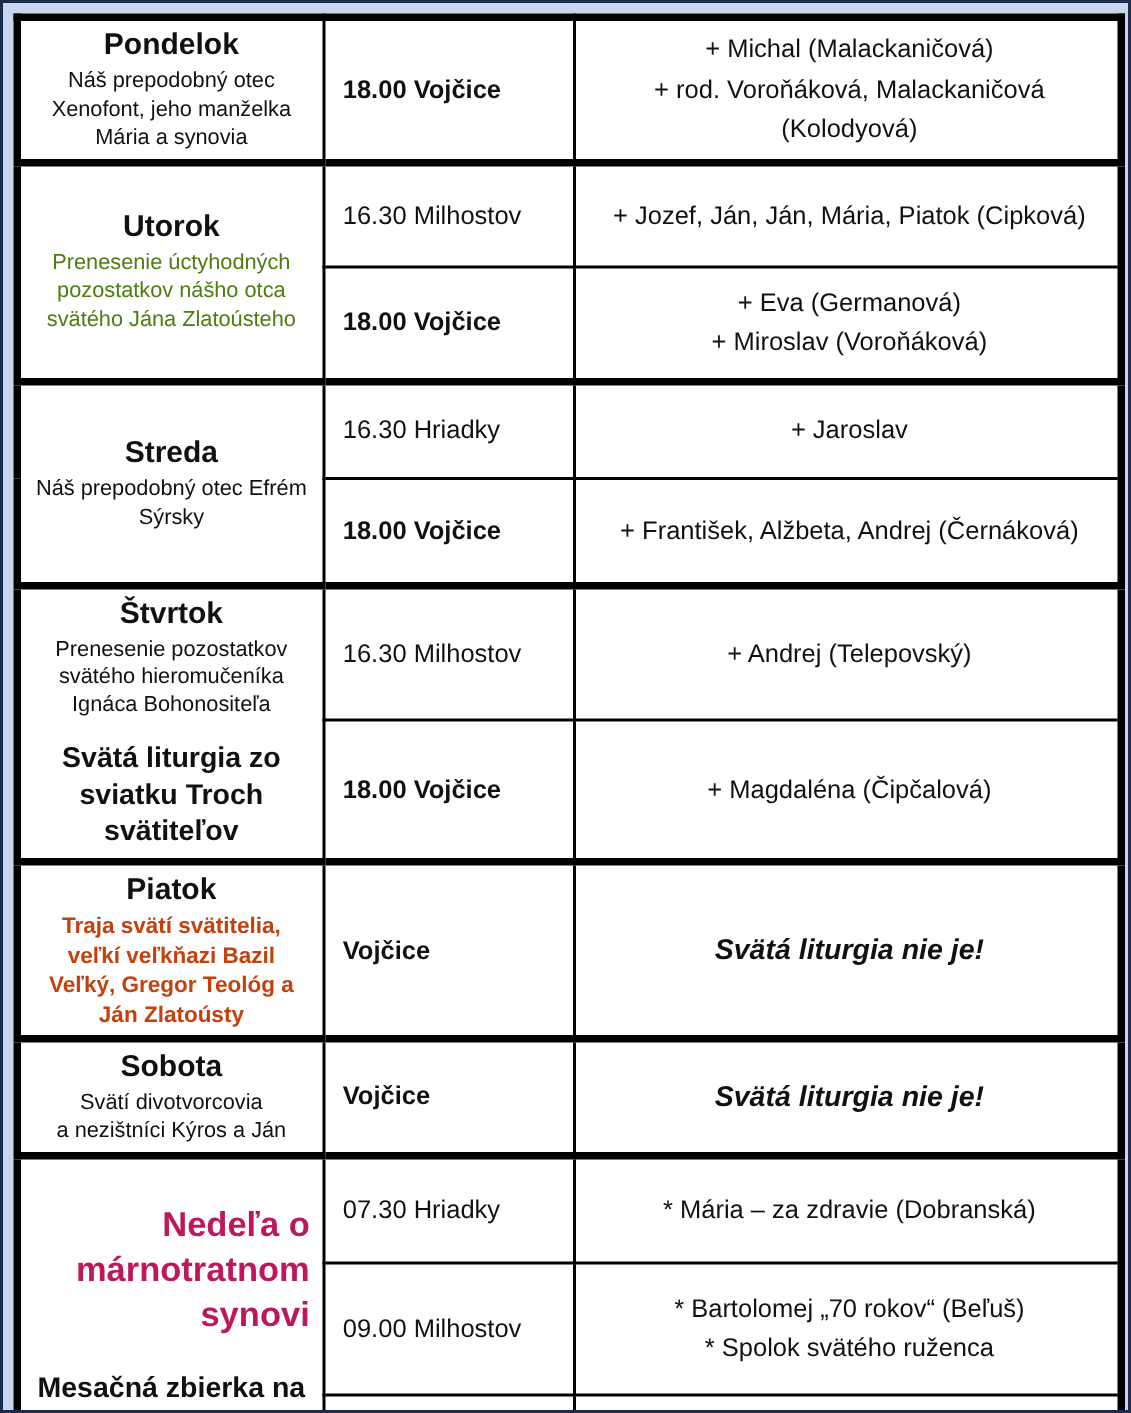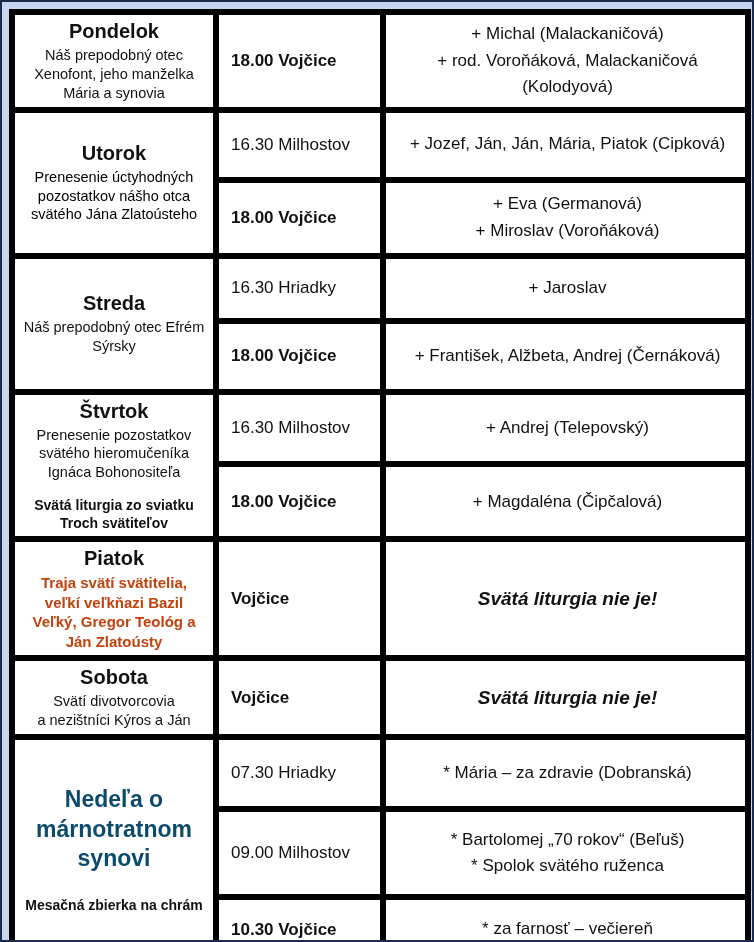--- a/index.html
+++ b/index.html
@@ -15,48 +15,49 @@
     border-collapse: collapse;
     table-layout: fixed;
     width: 736px;
     background: #ffffff;
     border: 5px solid #000;
   }
   col.c-day  { width: 204px; }
   col.c-time { width: 167px; }
   col.c-int  { width: 365px; }
   td {
-    border: 6px solid #000000;
+    border: 2px solid #000000;
     vertical-align: middle;
     overflow: hidden;
   }
   tr.new-day td { border-top: 5px solid #000; }
 
   td.day-cell { text-align: center; padding: 4px 8px; }
   .day-title {
     font-weight: bold;
     font-size: 20px;
     line-height: 1.25;
   }
   .day-title.red {
-    color: #0c4a6e;
+    color: #be185d;
     font-size: 23px;
     line-height: 1.3;
+    text-align: right;
   }
   .day-subtitle {
     font-size: 14.5px;
     line-height: 1.3;
     margin-top: 2px;
     white-space: pre-line;
   }
-  .day-subtitle.green { color: #000000; }
+  .day-subtitle.green { color: #4d7c0f; }
   .day-subtitle.green-bold { color: #c2410c; font-weight: bold; font-size: 15px; }
   .day-note {
     font-weight: bold;
-    font-size: 14px;
+    font-size: 19px;
     line-height: 1.3;
     margin-top: 14px;
   }
   td.time-cell {
     font-size: 17px;
     padding: 4px 6px 4px 12px;
     text-align: left;
   }
   td.time-cell.bold { font-weight: bold; }
   td.intent-cell {

